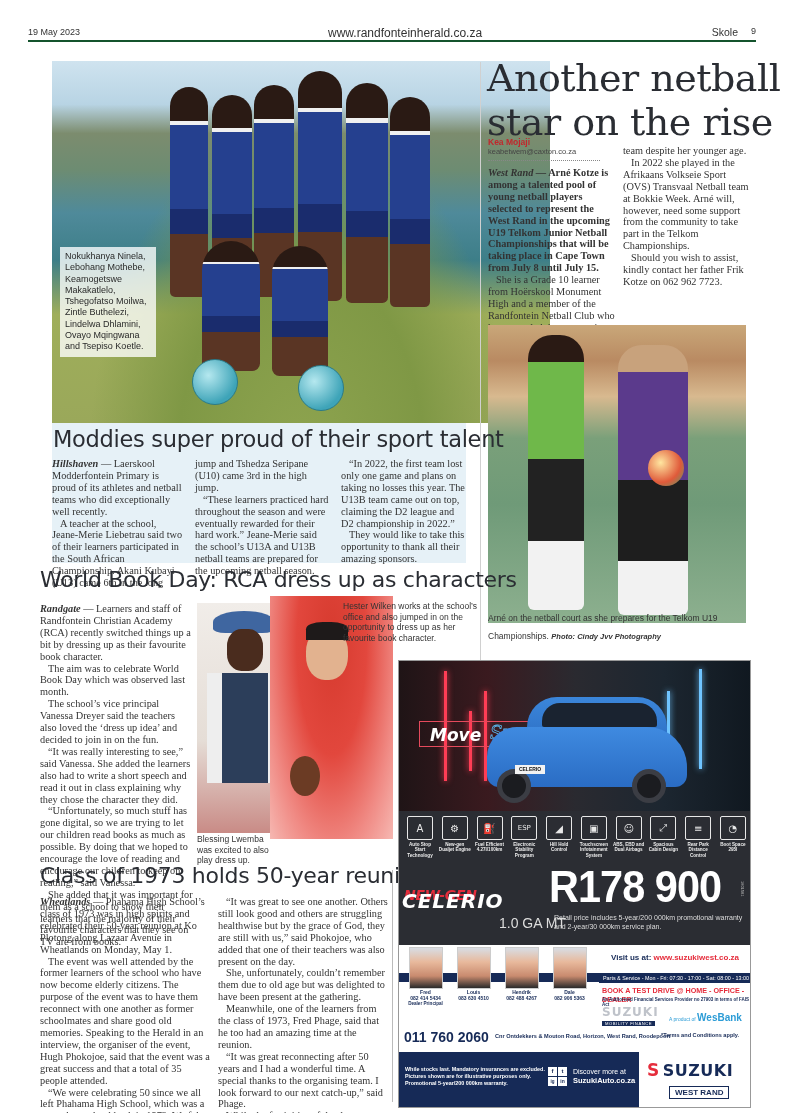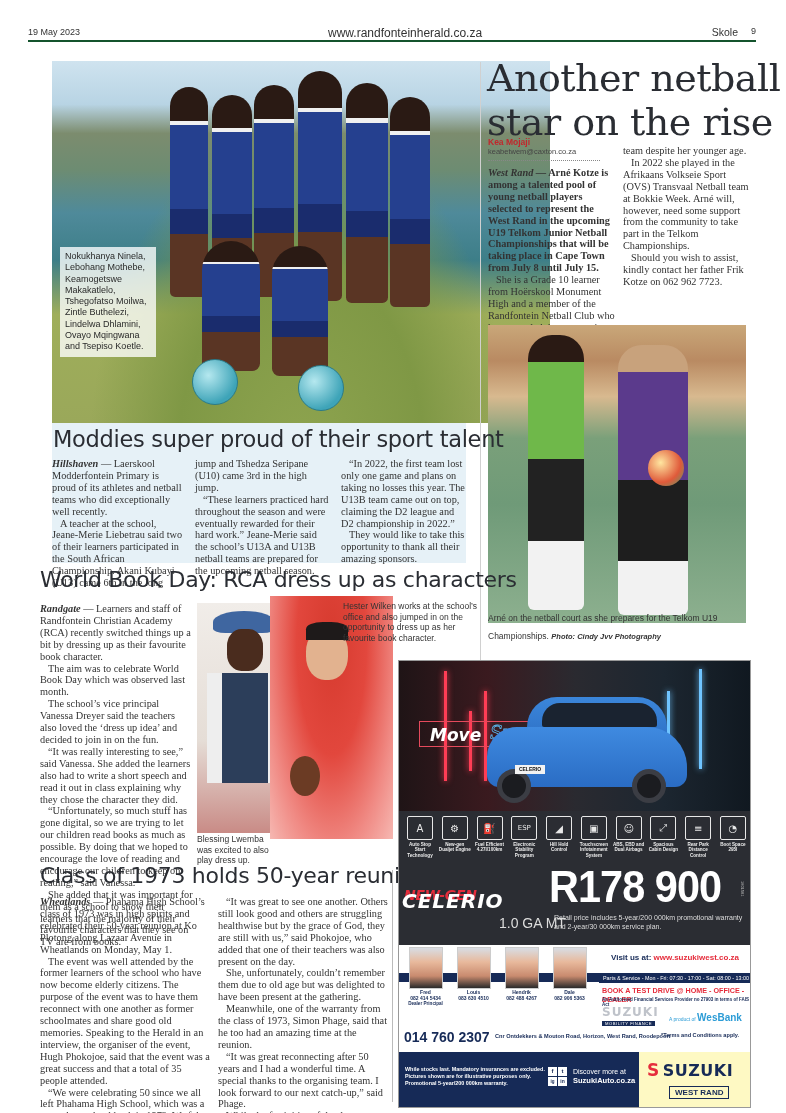--- a/index.html
+++ b/index.html
@@ -108,21 +108,21 @@
   .main-phone { position: absolute; left: 5px; top: 84px; font-family: "Liberation Sans", sans-serif; font-weight: bold; font-size: 14px; color: #162a57; }
   .address { position: absolute; left: 96px; top: 88px; font-family: "Liberation Sans", sans-serif; font-weight: bold; font-size: 5.6px; color: #162a57; }
   .terms { position: absolute; left: 262px; top: 87px; font-family: "Liberation Sans", sans-serif; font-weight: bold; font-size: 5.6px; color: #162a57; }
 
   .ad-footer { position: absolute; left: 0; top: 391px; width: 240px; height: 57px; background: #162a57; }
   .disclaimer { position: absolute; left: 6px; top: 14px; width: 140px; font-family: "Liberation Sans", sans-serif; font-size: 5.4px; line-height: 7px; color: #fff; font-weight: bold; }
   .social { position: absolute; left: 149px; top: 15px; width: 20px; display: flex; flex-wrap: wrap; gap: 1px; }
   .social span { width: 9px; height: 9px; background: #fff; color: #162a57; font-family: "Liberation Sans", sans-serif; font-size: 6px; font-weight: bold; text-align: center; line-height: 9px; }
   .discover { position: absolute; left: 174px; top: 15px; font-family: "Liberation Sans", sans-serif; font-size: 7px; line-height: 9px; color: #fff; }
   .discover b { font-size: 7.5px; }
-  .ad-brand { position: absolute; left: 240px; top: 391px; width: 113px; height: 57px; background: #fef9c3; }
+  .ad-brand { position: absolute; left: 240px; top: 391px; width: 113px; height: 57px; background: #ffffff; }
   .suzuki-logo { position: absolute; left: 8px; top: 8px; font-family: "DejaVu Sans", sans-serif; font-weight: bold; font-size: 16px; color: #162a57; letter-spacing: 0.5px; }
   .suzuki-s { color: #e52d3c; font-size: 17px; margin-right: 3px; }
   .westrand { position: absolute; left: 30px; top: 34px; border: 1.5px solid #162a57; font-family: "Liberation Sans", sans-serif; font-weight: bold; font-size: 8px; color: #162a57; padding: 1px 5px; }
 </style>
 </head>
 <body>
 
 <div class="header">
   <span class="date">19 May 2023</span>
   <span class="site">www.randfonteinherald.co.za</span>
@@ -209,21 +209,21 @@
 
 <div class="reunion-title">Class of 1973 holds 50-year reunion</div>
 <div class="col reunion-c1">
   <p class="first"><span class="dateline">Wheatlands</span> — <span>Phahama High School’s class of 1973 was in high spirits and celebrated their 50-year reunion at Ko Plotong along Lazaar Avenue in Wheatlands on Monday, May 1.</span></p>
   <p>The event was well attended by the former learners of the school who have now become elderly citizens. The purpose of the event was to have them reconnect with one another as former schoolmates and share good old memories. Speaking to the Herald in an interview, the organiser of the event, Hugh Phokojoe, said that the event was a great success and that a total of 35 people attended.</p>
   <p>“We were celebrating 50 since we all left Phahama High School, which was a secondary school back in 1973. We felt that 50 years of having left school and coming together again and just seeing each other after such a long time is a milestone.</p>
 </div>
 <div class="col reunion-c2">
   <p>“It was great to see one another. Others still look good and others are struggling healthwise but by the grace of God, they are still with us,” said Phokojoe, who added that one of their teachers was also present on the day.</p>
   <p>She, unfortunately, couldn’t remember them due to old age but was delighted to have been present at the gathering.</p>
-  <p>Meanwhile, one of the warranty from the class of 1973, Simon Phage, said that he too had an amazing time at the reunion.</p>
+  <p>Meanwhile, one of the learners from the class of 1973, Fred Phage, said that he too had an amazing time at the reunion.</p>
   <p>“It was great reconnecting after 50 years and I had a wonderful time. A special thanks to the organising team. I look forward to our next catch-up,” said Phage.</p>
   <p>While the festivities of the day went ahead in a joyous mood, sadly a total number of 23 men and 12 women have since passed on from the class of 1973.</p>
 </div>
 <div class="reunion-rule"></div>
 
 <div class="ad">
   <div class="ad-hero">
     <div class="neon-r" style="left:45px;top:10px;height:110px;"></div>
     <div class="neon-r" style="left:85px;top:30px;height:90px;"></div>
     <div class="neon-r" style="left:70px;top:50px;height:60px;"></div>
@@ -316,21 +316,21 @@
       <div class="name">Dale</div>
       <div class="phone">082 906 5363</div>
     </div>
     <div class="visit"><span>Visit us at:</span> <span class="url">www.suzukiwest.co.za</span></div>
     <div class="hours">Parts &amp; Service - Mon - Fri: 07:30 - 17:00 - Sat: 08:00 - 13:00</div>
     <div class="testdrive">BOOK A TEST DRIVE @ HOME - OFFICE - DEALER</div>
     <div class="fsp">An Authorised Financial Services Provider no 27903 in terms of FAIS Act</div>
     <div class="sz-mobility">SUZUKI</div>
     <div class="sz-fin">MOBILITY FINANCE</div>
     <div class="wesbank"><span>A product of</span> <b>WesBank</b></div>
-    <div class="main-phone">014 760 2307</div>
+    <div class="main-phone">011 760 2060</div>
     <div class="address">Cnr Ontdekkers &amp; Mouton Road, Horizon, West Rand, Roodepoort</div>
     <div class="terms">*Terms and Conditions apply.</div>
   </div>
 
   <div class="ad-footer">
     <div class="disclaimer">While stocks last. Mandatory insurances are excluded. Pictures shown are for illustrative purposes only. Promotional 5-year/200 000km warranty.</div>
     <div class="social">
       <span>f</span>
       <span>t</span>
       <span style="font-size:4.5px;">ig</span>

